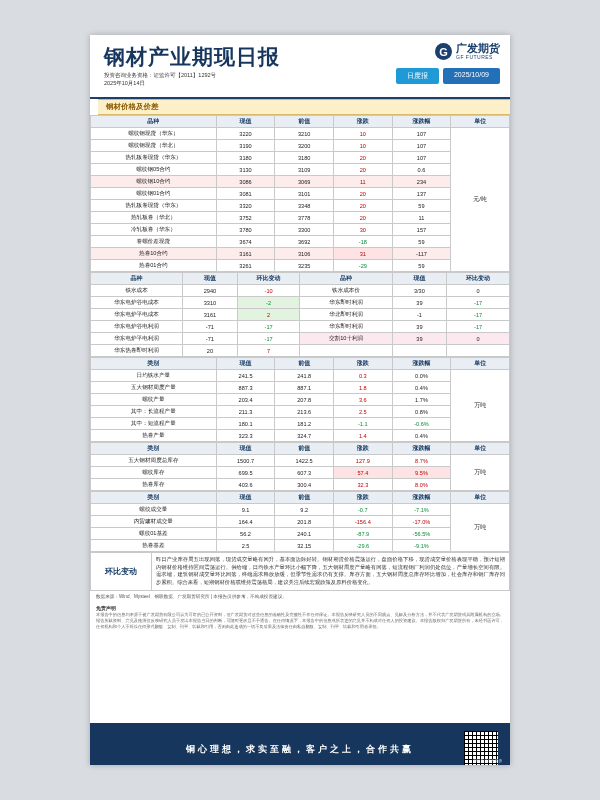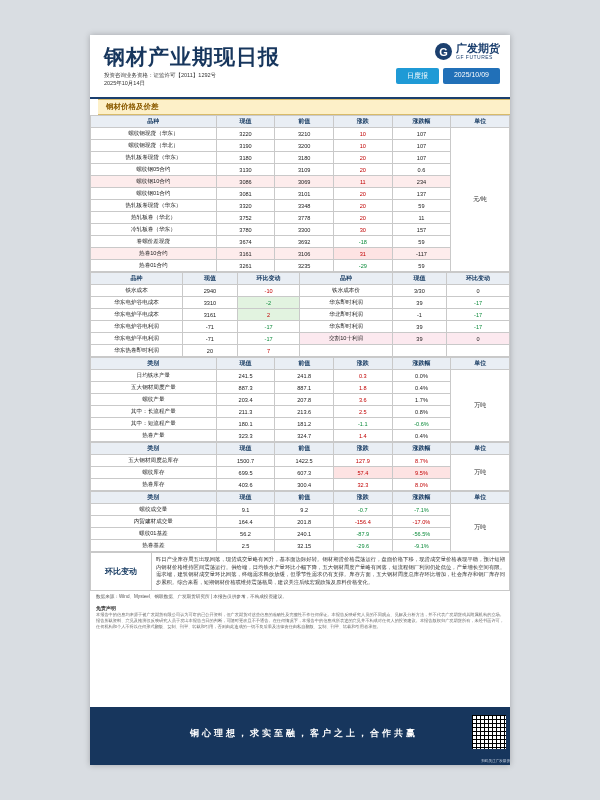--- a/index.html
+++ b/index.html
@@ -62,23 +62,22 @@
     width:60px;min-width:60px;display:flex;align-items:center;justify-content:center;
     font-size:8px;font-weight:bold;color:#11365e;border-right:.5px solid #c9c9c9;
     background:#fff;
   }
   .view-txt{padding:3px 4px;font-size:5.3px;line-height:1.45;color:#333;text-align:justify;}
   .note{font-size:4.6px;color:#555;padding:3px 6px 0 6px;line-height:1.5;}
   .disc-h{font-size:5px;font-weight:bold;color:#333;padding:4px 6px 0 6px;}
   .disc{font-size:4.2px;color:#666;padding:1px 6px 0 6px;line-height:1.45;text-align:justify;}
   
   .footer{
-    position:absolute;left:0;bottom:0;width:100%;height:58px;background:#17365d;
+    position:absolute;left:0;bottom:0;width:100%;height:42px;background:#17365d;
     color:#fff;
-    padding-left:8px;
   }
   .footer-txt{
     position:absolute;left:0;top:20px;width:100%;text-align:center;
     font-size:9px;letter-spacing:3px;font-weight:bold;
   }
   .qr{
     position:absolute;right:12px;top:8px;width:34px;height:34px;background:#fff;
     background-image:
       linear-gradient(90deg,#000 1px,transparent 1px),
       linear-gradient(#000 1px,transparent 1px);

